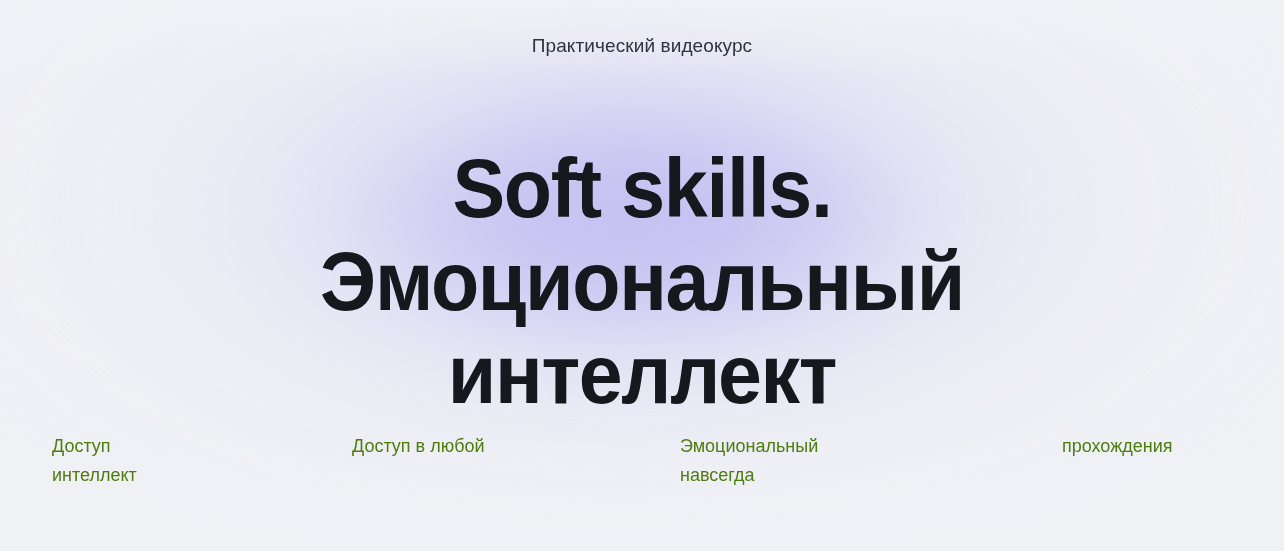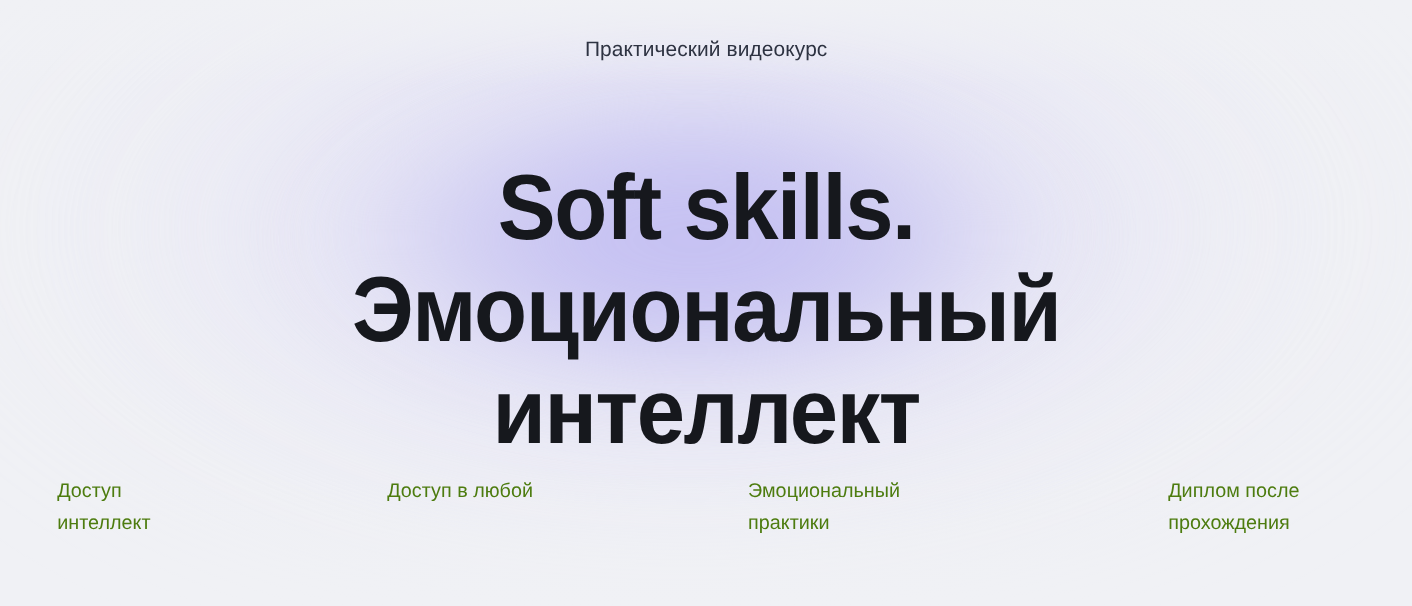--- a/index.html
+++ b/index.html
@@ -185,28 +185,25 @@
         <span class="feature-line">
           <span class="w-regular">Доступ </span><span class="w-bold">в любой</span>
         </span>
       </div>
 
       <div class="feature f3">
         <span class="feature-line">
           <span class="w-regular">Эмоциональный</span><span class="w-bold"></span>
         </span>
         <span class="feature-line">
-          <span class="w-regular"></span><span class="w-bold">практики</span>
+          <span class="w-regular"></span><span class="w-bold">навсегда</span>
         </span>
       </div>
 
       <div class="feature f4">
-        <span class="feature-line">
-          <span class="w-bold">Диплом</span><span class="w-regular"> после</span>
-        </span>
         <span class="feature-line">
           <span class="w-regular">прохождения</span><span class="w-bold"></span>
         </span>
       </div>
 
     </div>
   </div>
 </div>
 
 </body></html>

